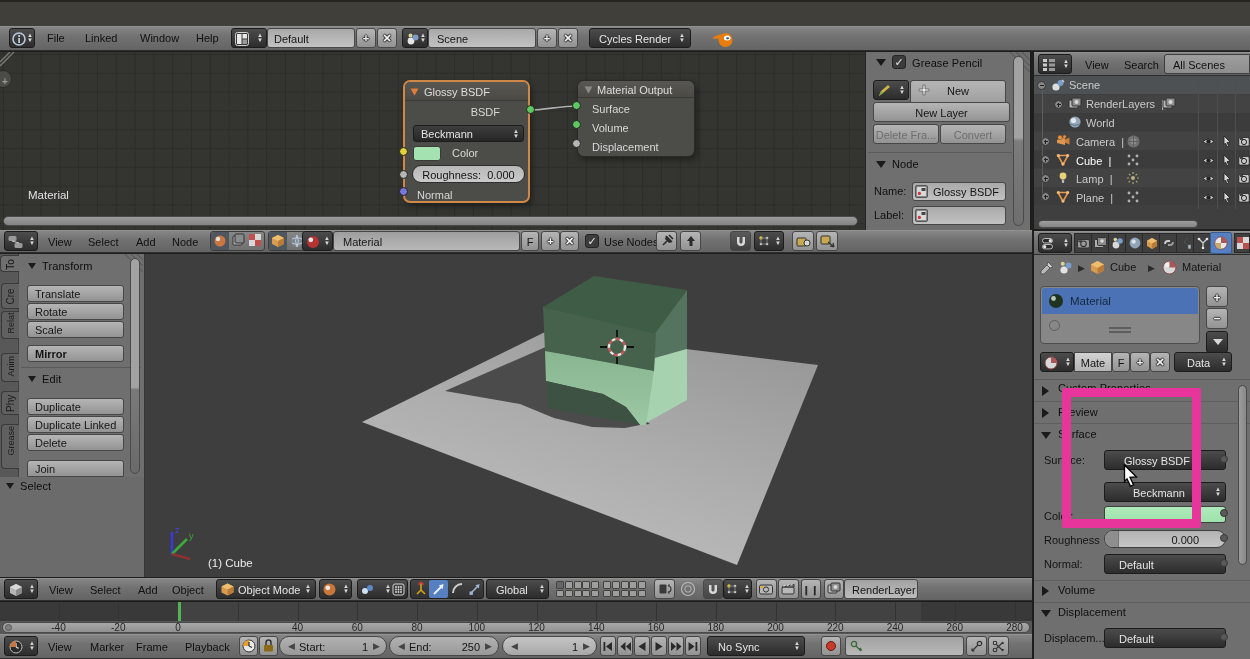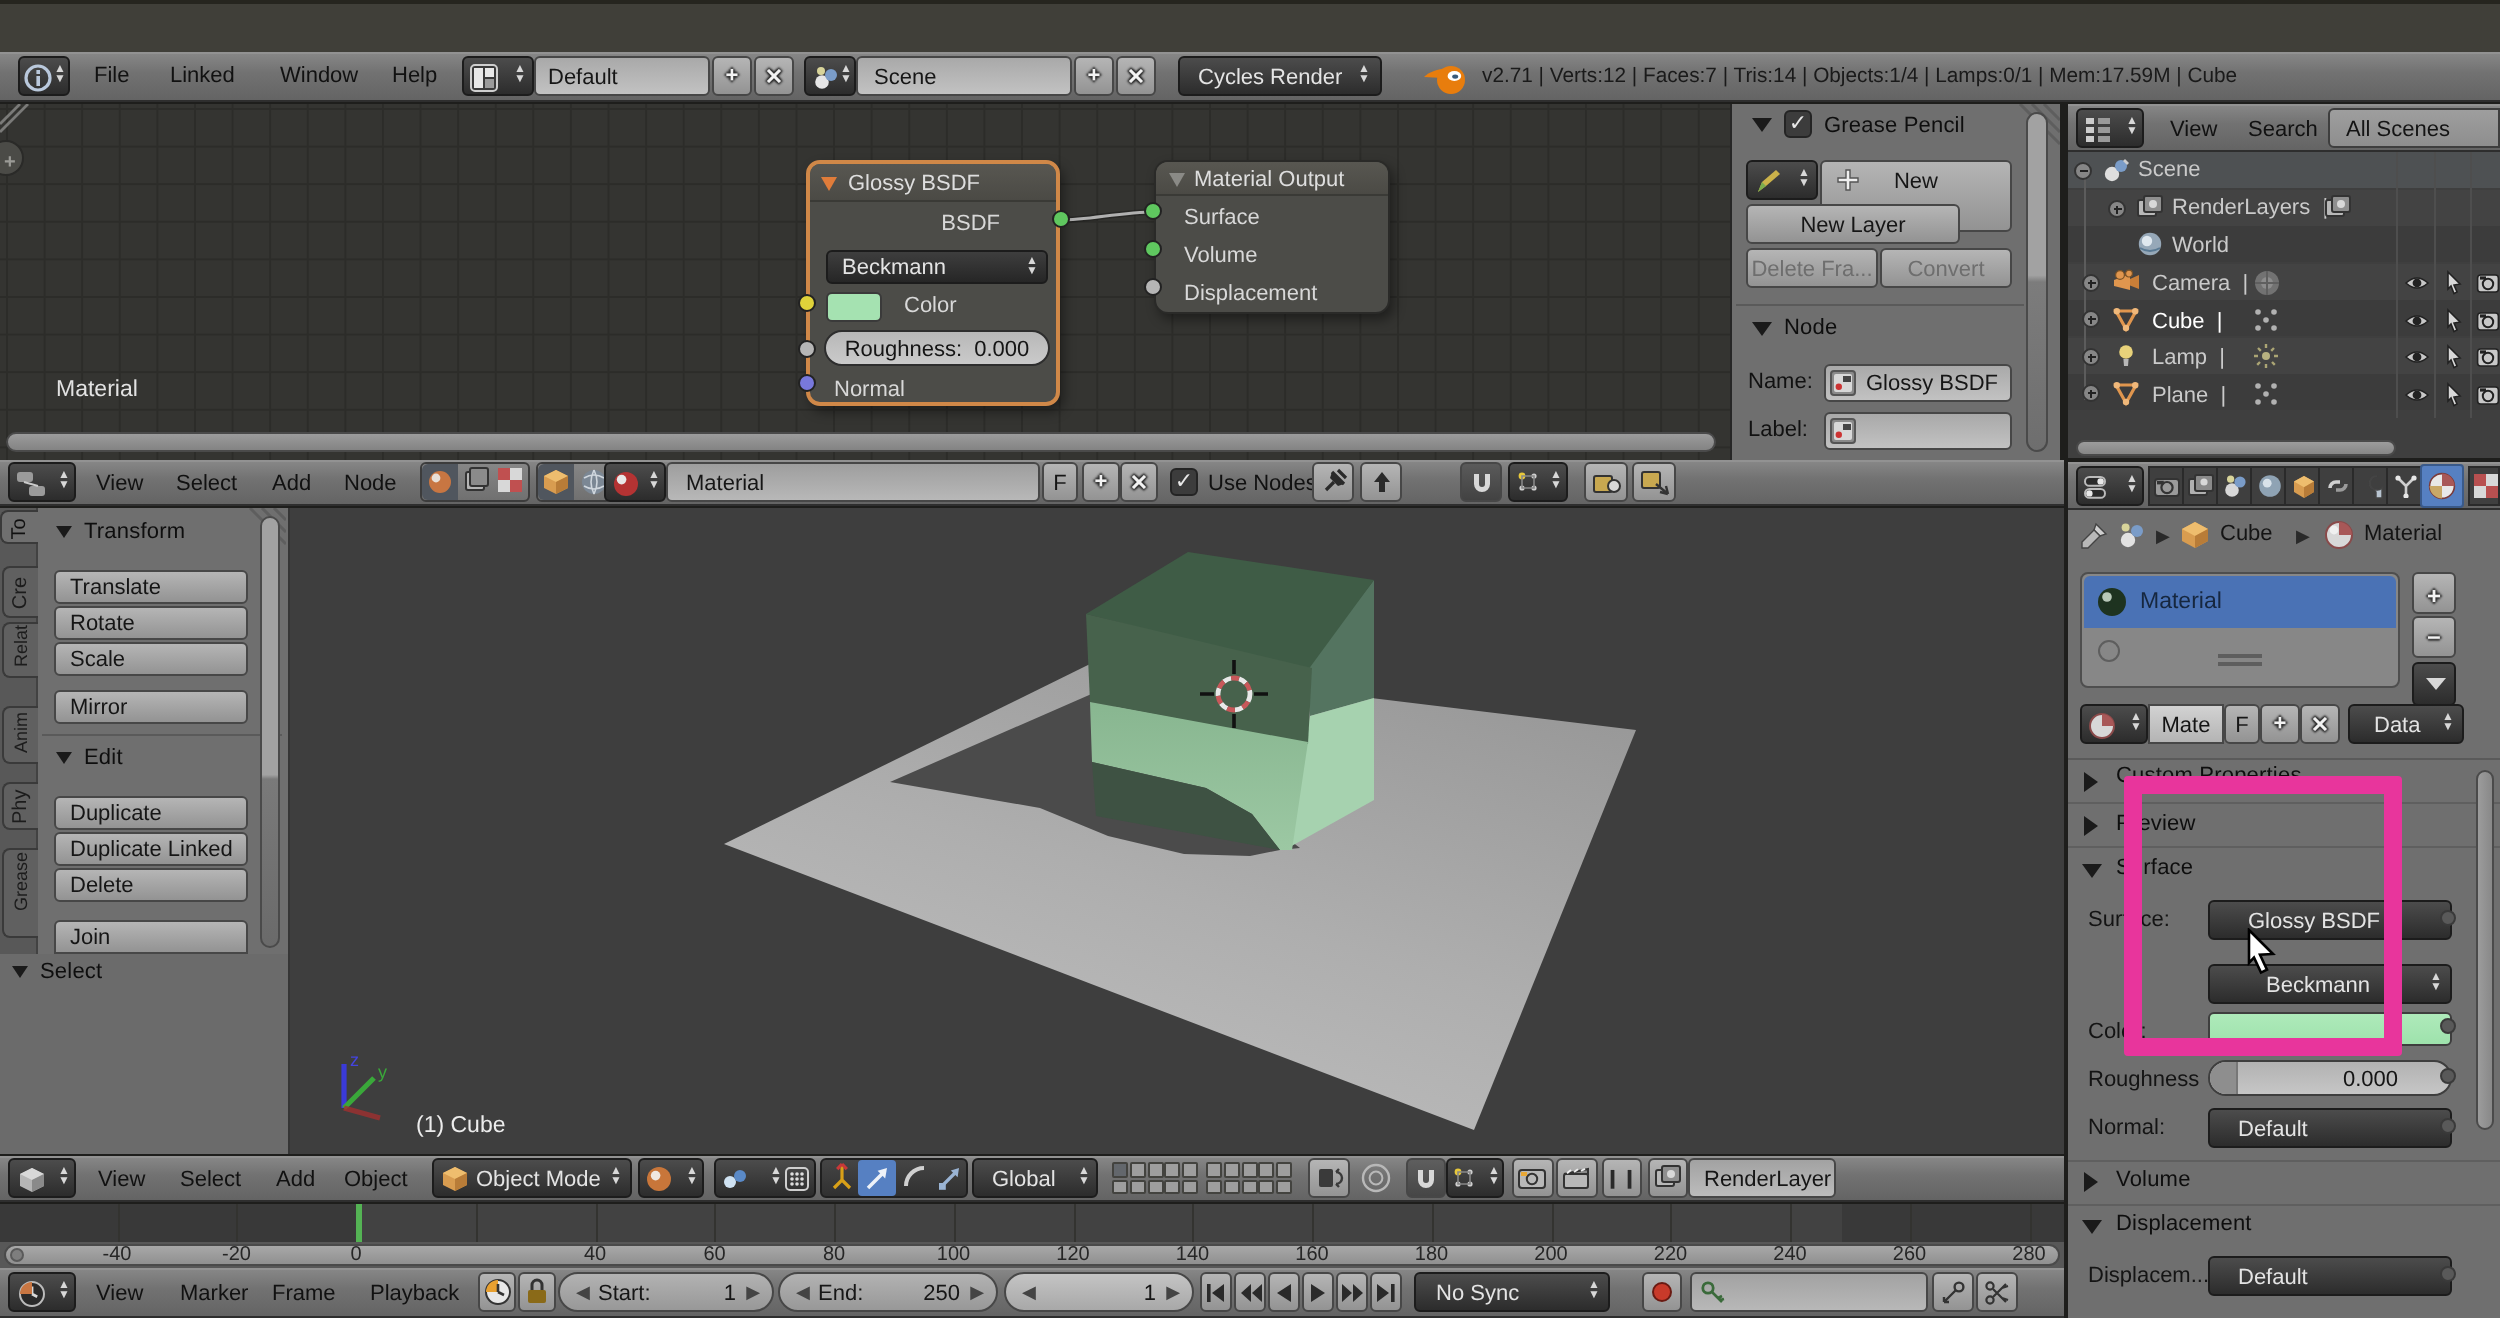--- a/index.html
+++ b/index.html
@@ -73,21 +73,20 @@
         <span>▲</span>
         <span>▼</span>
       </div>
   </div>
   <svg class="abs" style="left:711px;top:30px;top:4px" width="23" height="18" viewBox="0 0 23 18">
       <path d="M1 8.5 C4 5.5, 10 3.5, 15 4.5 L10.5 9 Z" fill="#e87d0d"></path>
       <circle cx="14.5" cy="10" r="7" fill="#e87d0d"></circle>
       <ellipse cx="16.2" cy="8" rx="3.4" ry="2.5" fill="#fff"></ellipse>
       <ellipse cx="16.6" cy="8.3" rx="1.5" ry="1.1" fill="#3a5a7a"></ellipse>
     </svg>
-  <div class="abs menu" style="left:741px;top:7px;color:#1a1a1a;font-size:10.4px;">v2.71 | Verts:12 | Faces:7 | Tris:14 | Objects:1/4 | Lamps:0/1 | Mem:17.59M | Cube</div>
 </div>
 
 <div class="abs" style="left:0;top:52px;width:1030px;height:178px;background:#343431;
 background-image:linear-gradient(#2c2c29 1px,transparent 1px),linear-gradient(90deg,#2c2c29 1px,transparent 1px);
 background-size:18.8px 18.8px;background-position:3px 2px;"></div>
 
 <div class="abs" style="left:0;top:52px;width:1032px;height:178px;overflow:hidden;">
   <svg class="abs" style="left:0;top:0" width="15" height="15" viewBox="0 0 15 15">
       <path d="M0 10 L10 0 M0 14 L14 0" stroke="#7a7a78" stroke-width="1.4" fill="none"></path>
     </svg>
@@ -158,21 +157,21 @@
         <span>▲</span>
         <span>▼</span>
       </div>
   </div>
   <div class="abs btn-light" style="left:44px;top:28px;width:96px;height:36px;text-align:center;padding-top:4px;">New</div>
   <div class="abs" style="left:52px;top:32px;width:12px;height:12px;">
       <svg width="12" height="12" viewBox="0 0 12 12">
         <path d="M5 1 h2 v4 h4 v2 h-4 v4 h-2 v-4 h-4 v-2 h4 Z" fill="#efefef" stroke="#555" stroke-width="0.7"></path>
       </svg>
     </div>
-  <div class="abs btn-light" style="left:7px;top:50px;width:107px;height:20px;text-align:center;padding-top:4px;">New Layer</div>
+  <div class="abs btn-light" style="left:7px;top:50px;width:137px;height:20px;text-align:center;padding-top:4px;">New Layer</div>
   <div class="abs btn-light" style="left:7px;top:72px;width:66px;height:20px;text-align:center;padding-top:4px;color:#6e6e6e;">Delete Fra...</div>
   <div class="abs btn-light" style="left:74px;top:72px;width:66px;height:20px;text-align:center;padding-top:4px;color:#6e6e6e;">Convert</div>
   <div class="abs" style="left:2px;top:100px;width:144px;height:1px;background:#5a5a5a;"></div>
   <div class="abs" style="left:10px;top:109px;width:0;height:0;border-left:5px solid transparent;border-right:5px solid transparent;border-top:7px solid #1a1a1a;"></div>
   <div class="abs phead" style="left:26px;top:106px;">Node</div>
   <div class="abs" style="left:8px;top:133px;color:#111;">Name:</div>
   <div class="abs fld" style="left:46px;top:130px;width:94px;height:19px;">
     <div class="abs" style="left:2px;top:2px;width:13px;height:13px;background:#8a8a8a;border-radius:2px;border:1px solid #555;">
         <svg width="11" height="11" viewBox="0 0 11 11">
           <rect x="1" y="1" width="9" height="9" rx="1" fill="#d8d8d8"></rect>
@@ -734,21 +733,21 @@
   <div class="abs" style="left:0;top:0;width:19px;height:323px;background:#585858;border-right:1px solid #424242;"></div>
   <div class="abs" style="left:19px;top:0;width:126px;height:223px;background:#6f6f6f;border-right:1px solid #353535;">
     <svg class="abs" style="right:1px;top:0" width="22" height="22" viewBox="0 0 22 22">
         <path d="M10 0 L22 12 M16 0 L22 6 M4 0 L22 18" stroke="#5e5e5e" stroke-width="1.5"></path>
       </svg>
     <div class="abs" style="left:9px;top:9px;width:0;height:0;border-left:4.5px solid transparent;border-right:4.5px solid transparent;border-top:6px solid #1a1a1a;"></div>
     <div class="abs phead" style="left:23px;top:6px;">Transform</div>
     <div class="abs btn-light" style="left:8px;top:31px;width:97px;height:17px;padding:2px 0 0 7px;">Translate</div>
     <div class="abs btn-light" style="left:8px;top:49px;width:97px;height:17px;padding:2px 0 0 7px;">Rotate</div>
     <div class="abs btn-light" style="left:8px;top:67px;width:97px;height:17px;padding:2px 0 0 7px;">Scale</div>
-    <div class="abs btn-light" style="left:8px;top:91px;width:97px;height:17px;padding:2px 0 0 7px;">Mirror</div>
+    <div class="abs btn-light" style="left:8px;top:91px;width:97px;height:17px;padding:2px 0 0 7px;font-weight:bold;">Mirror</div>
     <div class="abs" style="left:2px;top:113px;width:120px;height:1px;background:#5a5a5a;"></div>
     <div class="abs" style="left:9px;top:122px;width:0;height:0;border-left:4.5px solid transparent;border-right:4.5px solid transparent;border-top:6px solid #1a1a1a;"></div>
     <div class="abs phead" style="left:23px;top:119px;">Edit</div>
     <div class="abs btn-light" style="left:8px;top:144px;width:97px;height:17px;padding:2px 0 0 7px;">Duplicate</div>
     <div class="abs btn-light" style="left:8px;top:162px;width:97px;height:17px;padding:2px 0 0 7px;">Duplicate Linked</div>
     <div class="abs btn-light" style="left:8px;top:180px;width:97px;height:17px;padding:2px 0 0 7px;">Delete</div>
     <div class="abs btn-light" style="left:8px;top:206px;width:97px;height:17px;padding:2px 0 0 7px;border-radius:3px 3px 0 0;">Join</div>
     <div class="abs" style="left:111px;top:4px;width:10px;height:216px;background:#60606c;border:1px solid #4a4a4a;border-radius:5px;background:linear-gradient(180deg,#a2a2a2 0,#a2a2a2 60%,#7a7a7a 61%,#6a6a6a 100%);"></div>
   </div>
 

